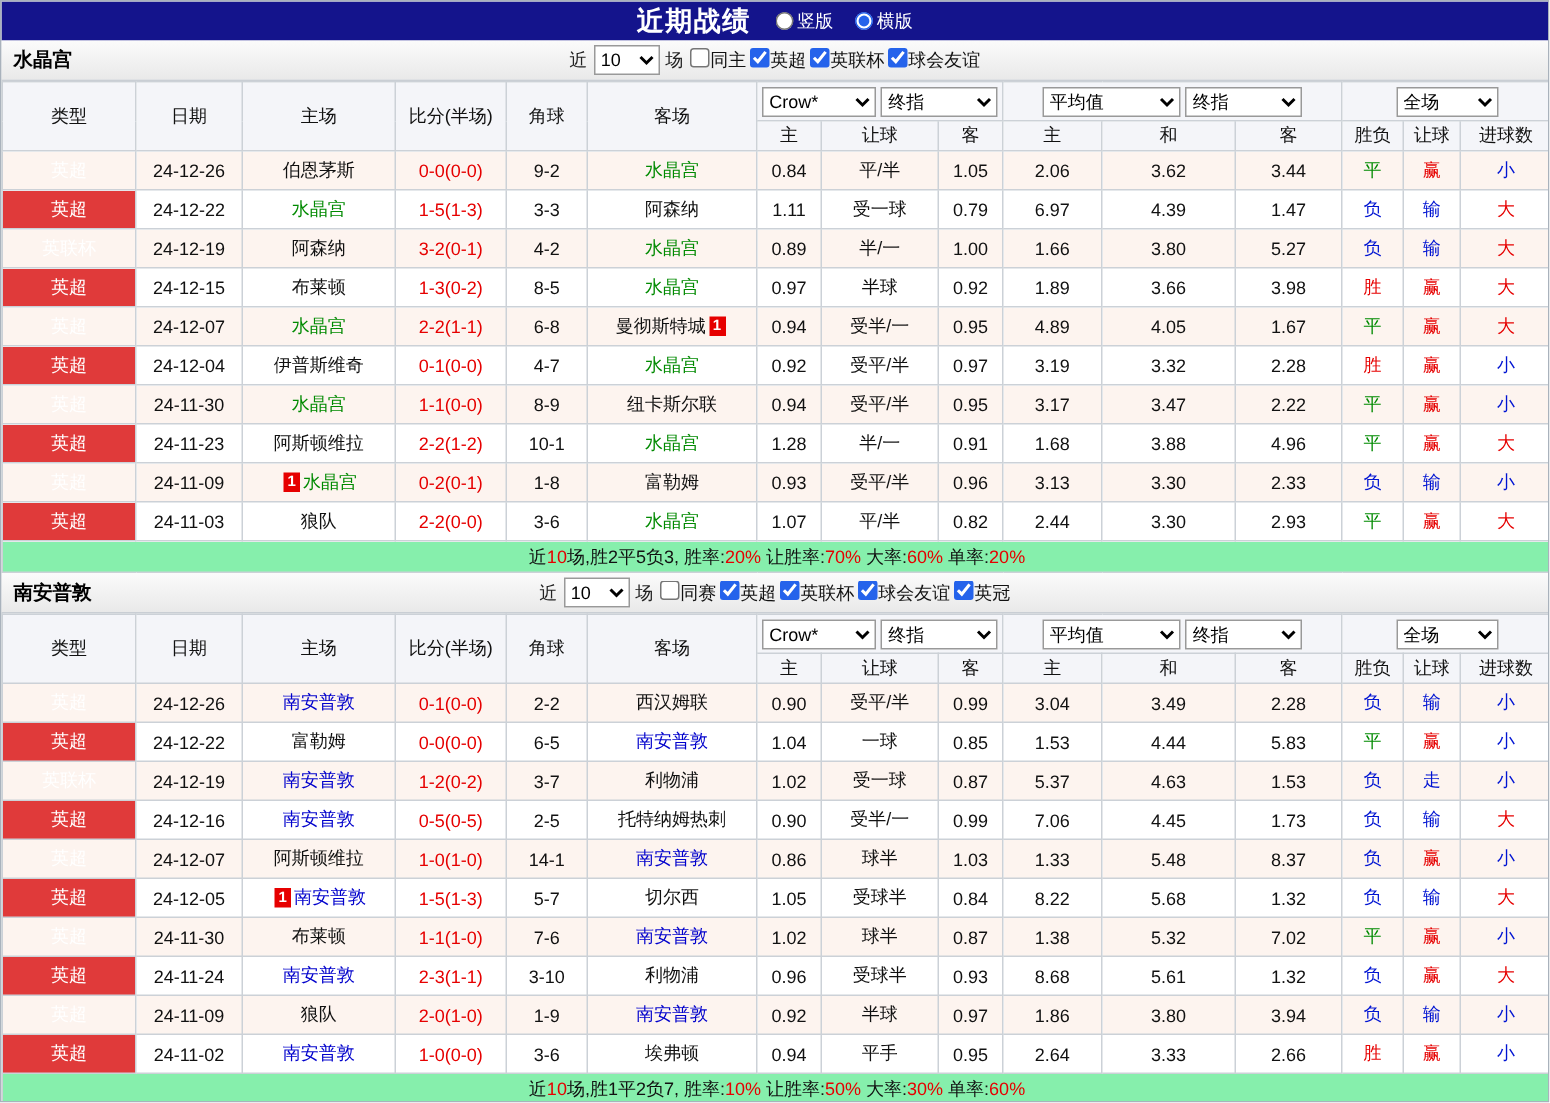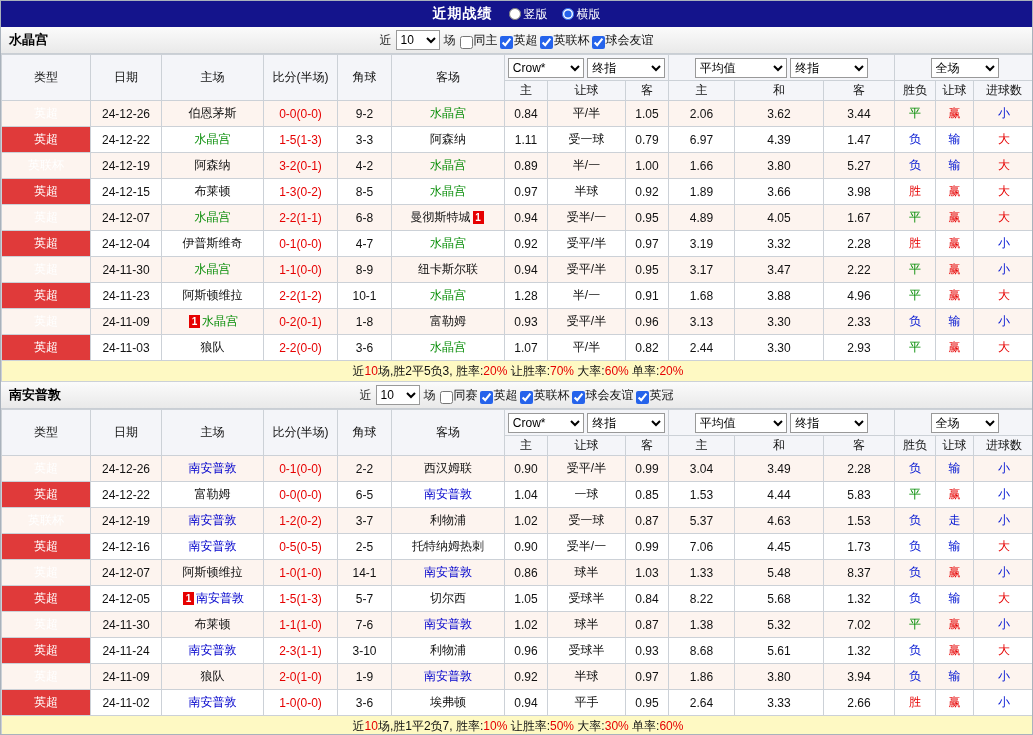--- a/index.html
+++ b/index.html
@@ -1,30 +1,30 @@
 <!DOCTYPE html>
 <html style="--topbar-bg: #14148c; --league-red: #e03a3a; --league-gray: #9b9b9b; --score-red: #e60000; --focus-green: #008a00; --focus-blue: #0000cc; --result-red: #e60000; --result-green: #008a00; --result-blue: #0014d2; --row-alt: #fdf4ef; --accent-blue: #2563eb;"><head>
 <meta charset="utf-8">
 <style>
   *{box-sizing:border-box;margin:0;padding:0}
   html,body{background:#fff}
   body{font-family:"Liberation Sans","DejaVu Sans",sans-serif;font-size:12px;color:#222;width:1033px}
   .page{width:1033px;height:735px;border:1px solid #a9b2bc;overflow:hidden;background:#fff}
   .topbar{height:26px;background:var(--topbar-bg,#14148c);display:flex;align-items:center;justify-content:center;gap:16px;color:#fff}
-  .topbar .title{font-weight:bold;font-size:14px;letter-spacing:1px}
+  .topbar .title{font-weight:bold;font-size:18px;letter-spacing:1px}
   .radio-group{display:flex;gap:14px;align-items:flex-start}
   label.radio{display:inline-flex;align-items:center;gap:3px;font-size:12px;color:#fff;cursor:pointer}
   input[type=radio]{width:12px;height:12px;margin:0;accent-color:var(--accent-blue,#2563eb)}
   input[type=checkbox]{width:13px;height:13px;margin:0;accent-color:var(--accent-blue,#2563eb)}
   .team-bar{height:27px;background:linear-gradient(#fbfbfb,#e9e9e9);border-top:1px solid #b6bcc4;border-bottom:1px solid #c9ced4;position:relative;display:flex;align-items:center;justify-content:center}
   .team-bar:first-of-type{border-top:none}
   .team-name{position:absolute;left:8px;font-weight:bold;font-size:13px;color:#000}
   .controls{display:flex;align-items:center;gap:4px}
   .filters{display:flex;align-items:center;gap:2px}
-  label.filter{display:inline-flex;align-items:flex-end;gap:1px;cursor:pointer;color:#111}
+  label.filter{display:inline-flex;align-items:flex-start;gap:1px;cursor:pointer;color:#111}
   select{font-size:12px;height:20px;font-family:inherit;border:1px solid #999;background:#fff}
   select.count-select{width:44px}
   select.bk-select{width:76px}
   select.stage-select{width:78px}
   select.avg-select{width:92px}
   select.scope-select{width:68px}
   table{border-collapse:collapse;table-layout:fixed;width:1033px}
   th,td{border:1px solid #ccd1d7;text-align:center;overflow:hidden;white-space:nowrap;font-weight:normal}
   thead th{background:#f4f5f9;color:#111}
   thead tr.top th{height:26px}
@@ -33,21 +33,21 @@
   tr.alt td{background:#fdf4ef}
   td.lg-red{background:var(--league-red,#e03a3a);color:#fff}
   td.lg-gray{background:var(--league-gray,#9b9b9b);color:#fff}
   td.score{color:var(--score-red,#e60000)}
   .fc-green{color:var(--focus-green,#008a00)}
   .fc-blue{color:var(--focus-blue,#0000cc)}
   .c-red{color:var(--result-red,#e60000)}
   .c-green{color:var(--result-green,#008a00)}
   .c-blue{color:var(--result-blue,#0014d2)}
   .card{display:inline-block;background:#e60000;color:#fff;font-size:10px;font-weight:bold;line-height:13px;width:11px;height:13px;vertical-align:middle;margin:0 2px;text-align:center}
-  tfoot td{height:21px;background:#fef9c3;color:#111}
+  tfoot td{height:21px;background:#86efac;color:#111}
   .summary span.red{color:var(--result-red,#e60000)}
 </style>
 </head>
 <body>
 
 <div class="page">
 
   <div class="topbar">
     <span class="title">近期战绩</span>
     <span class="radio-group">

